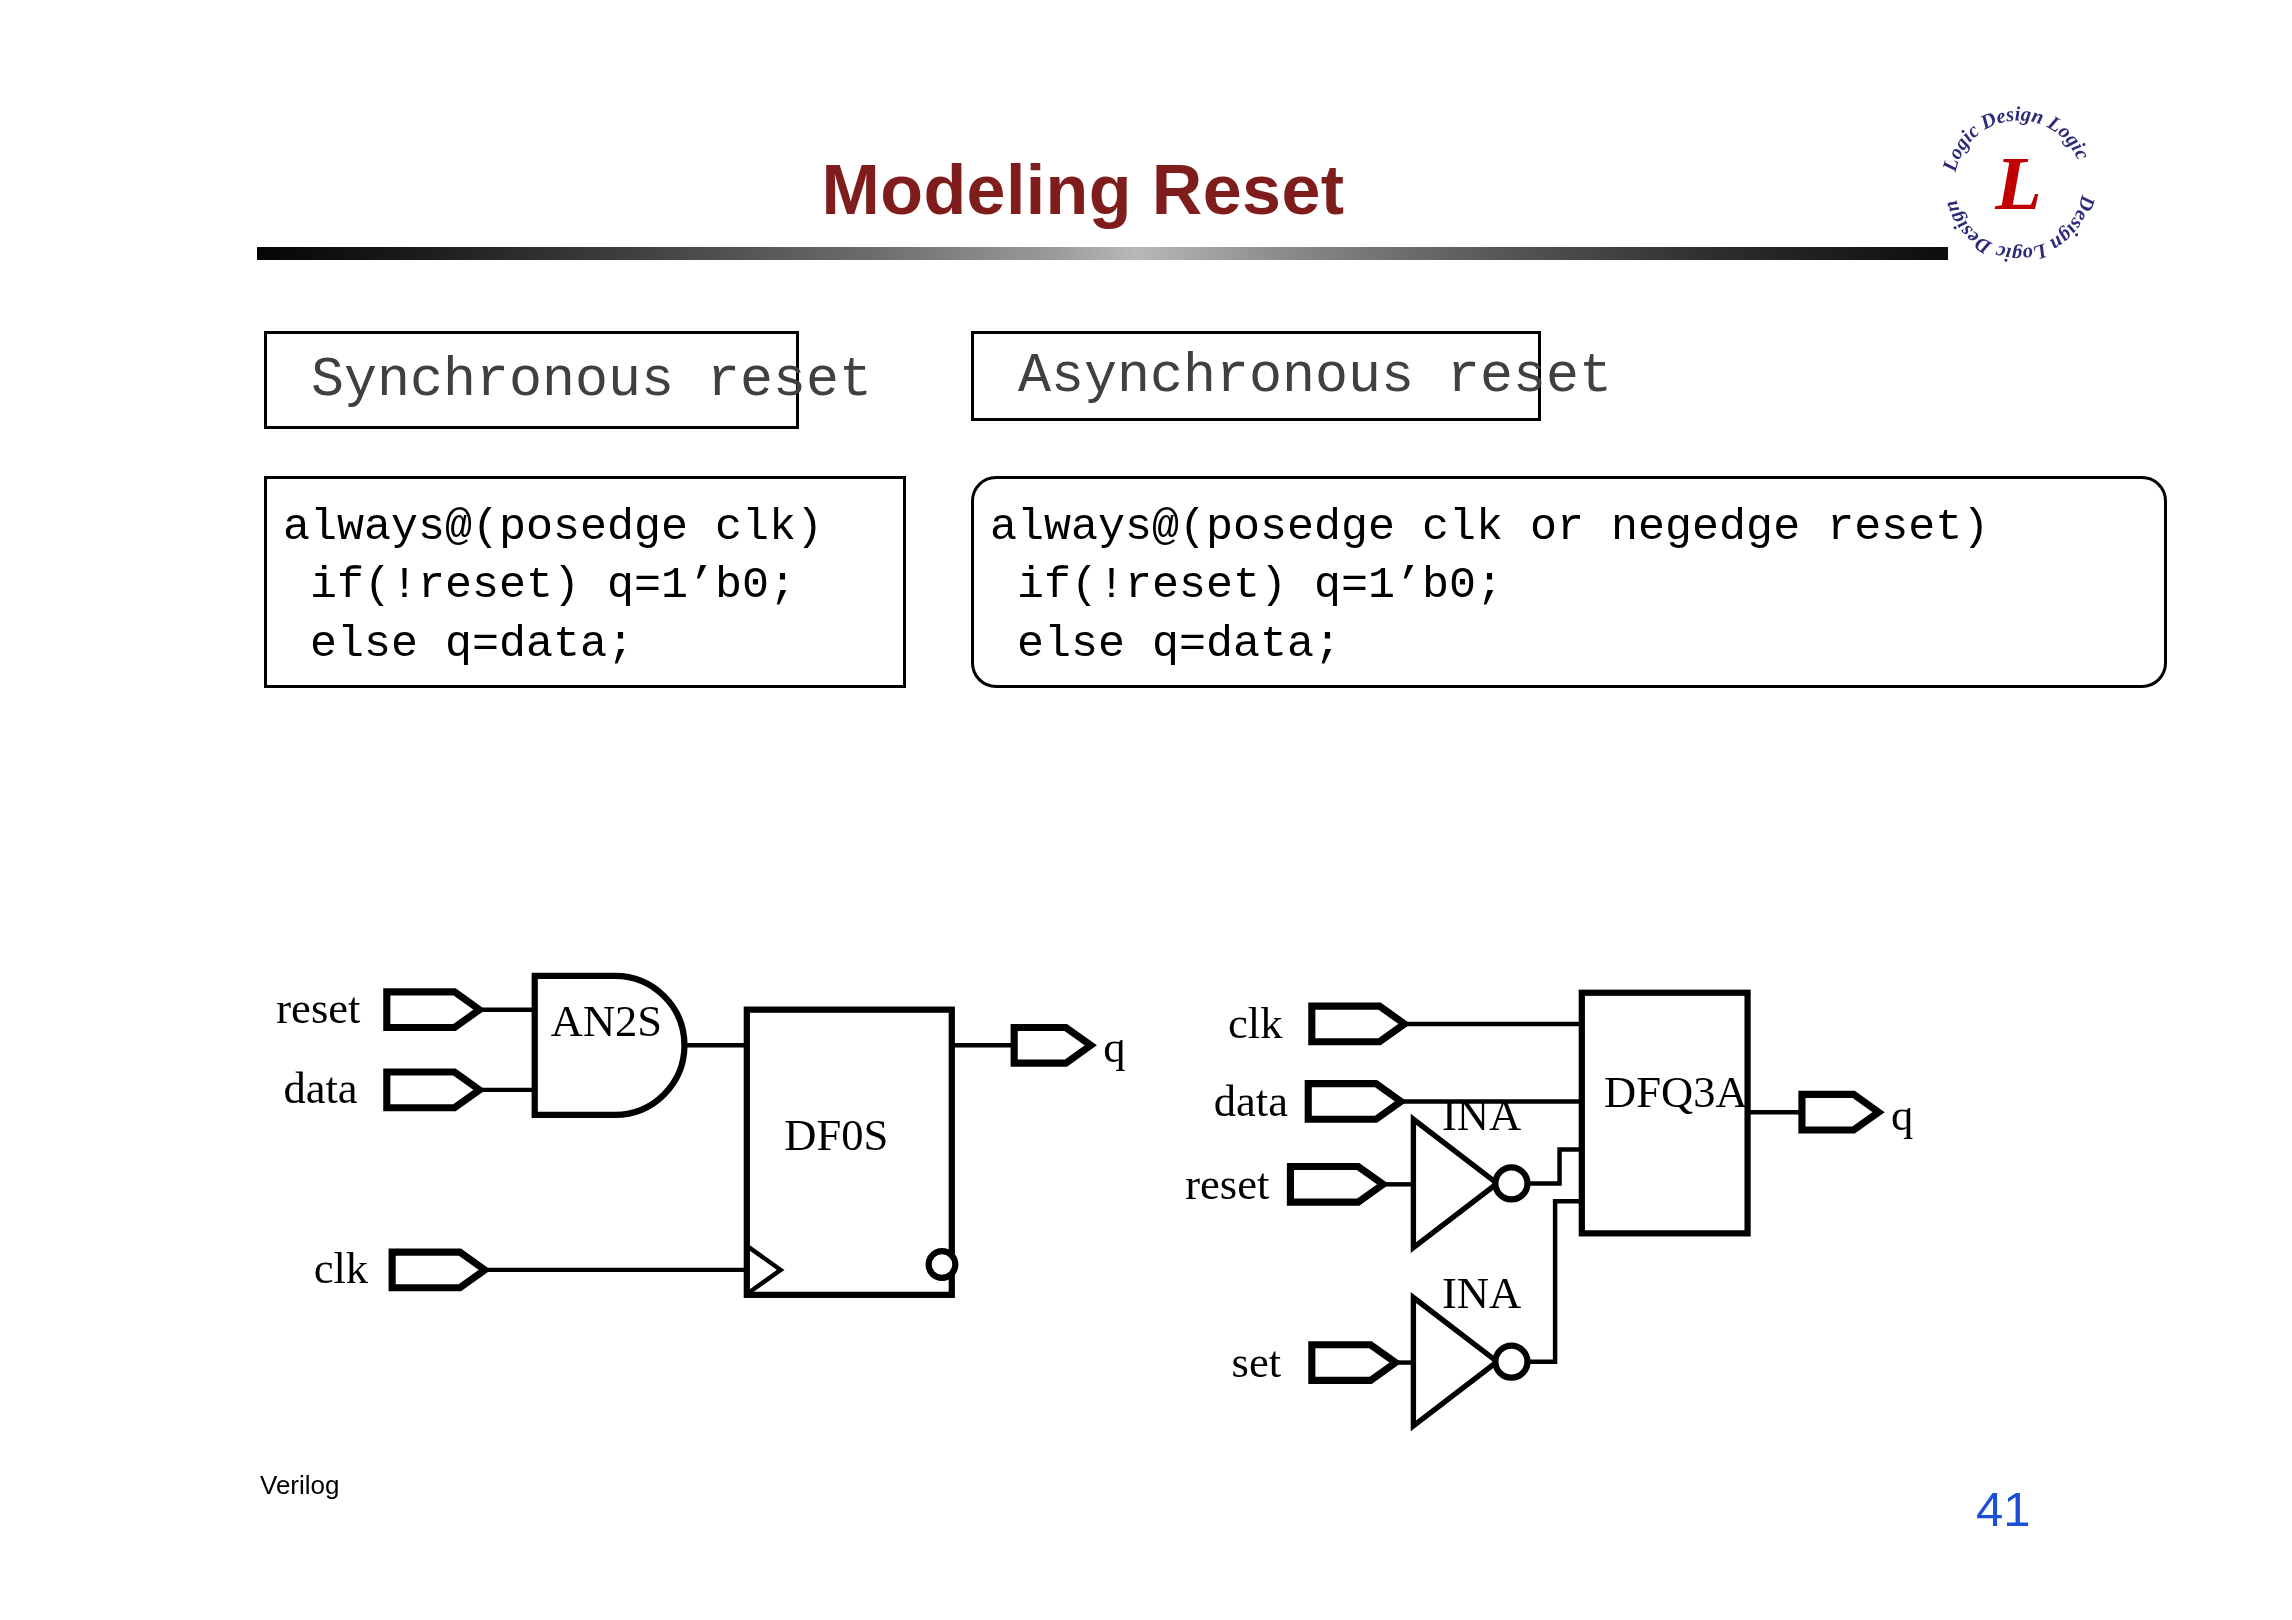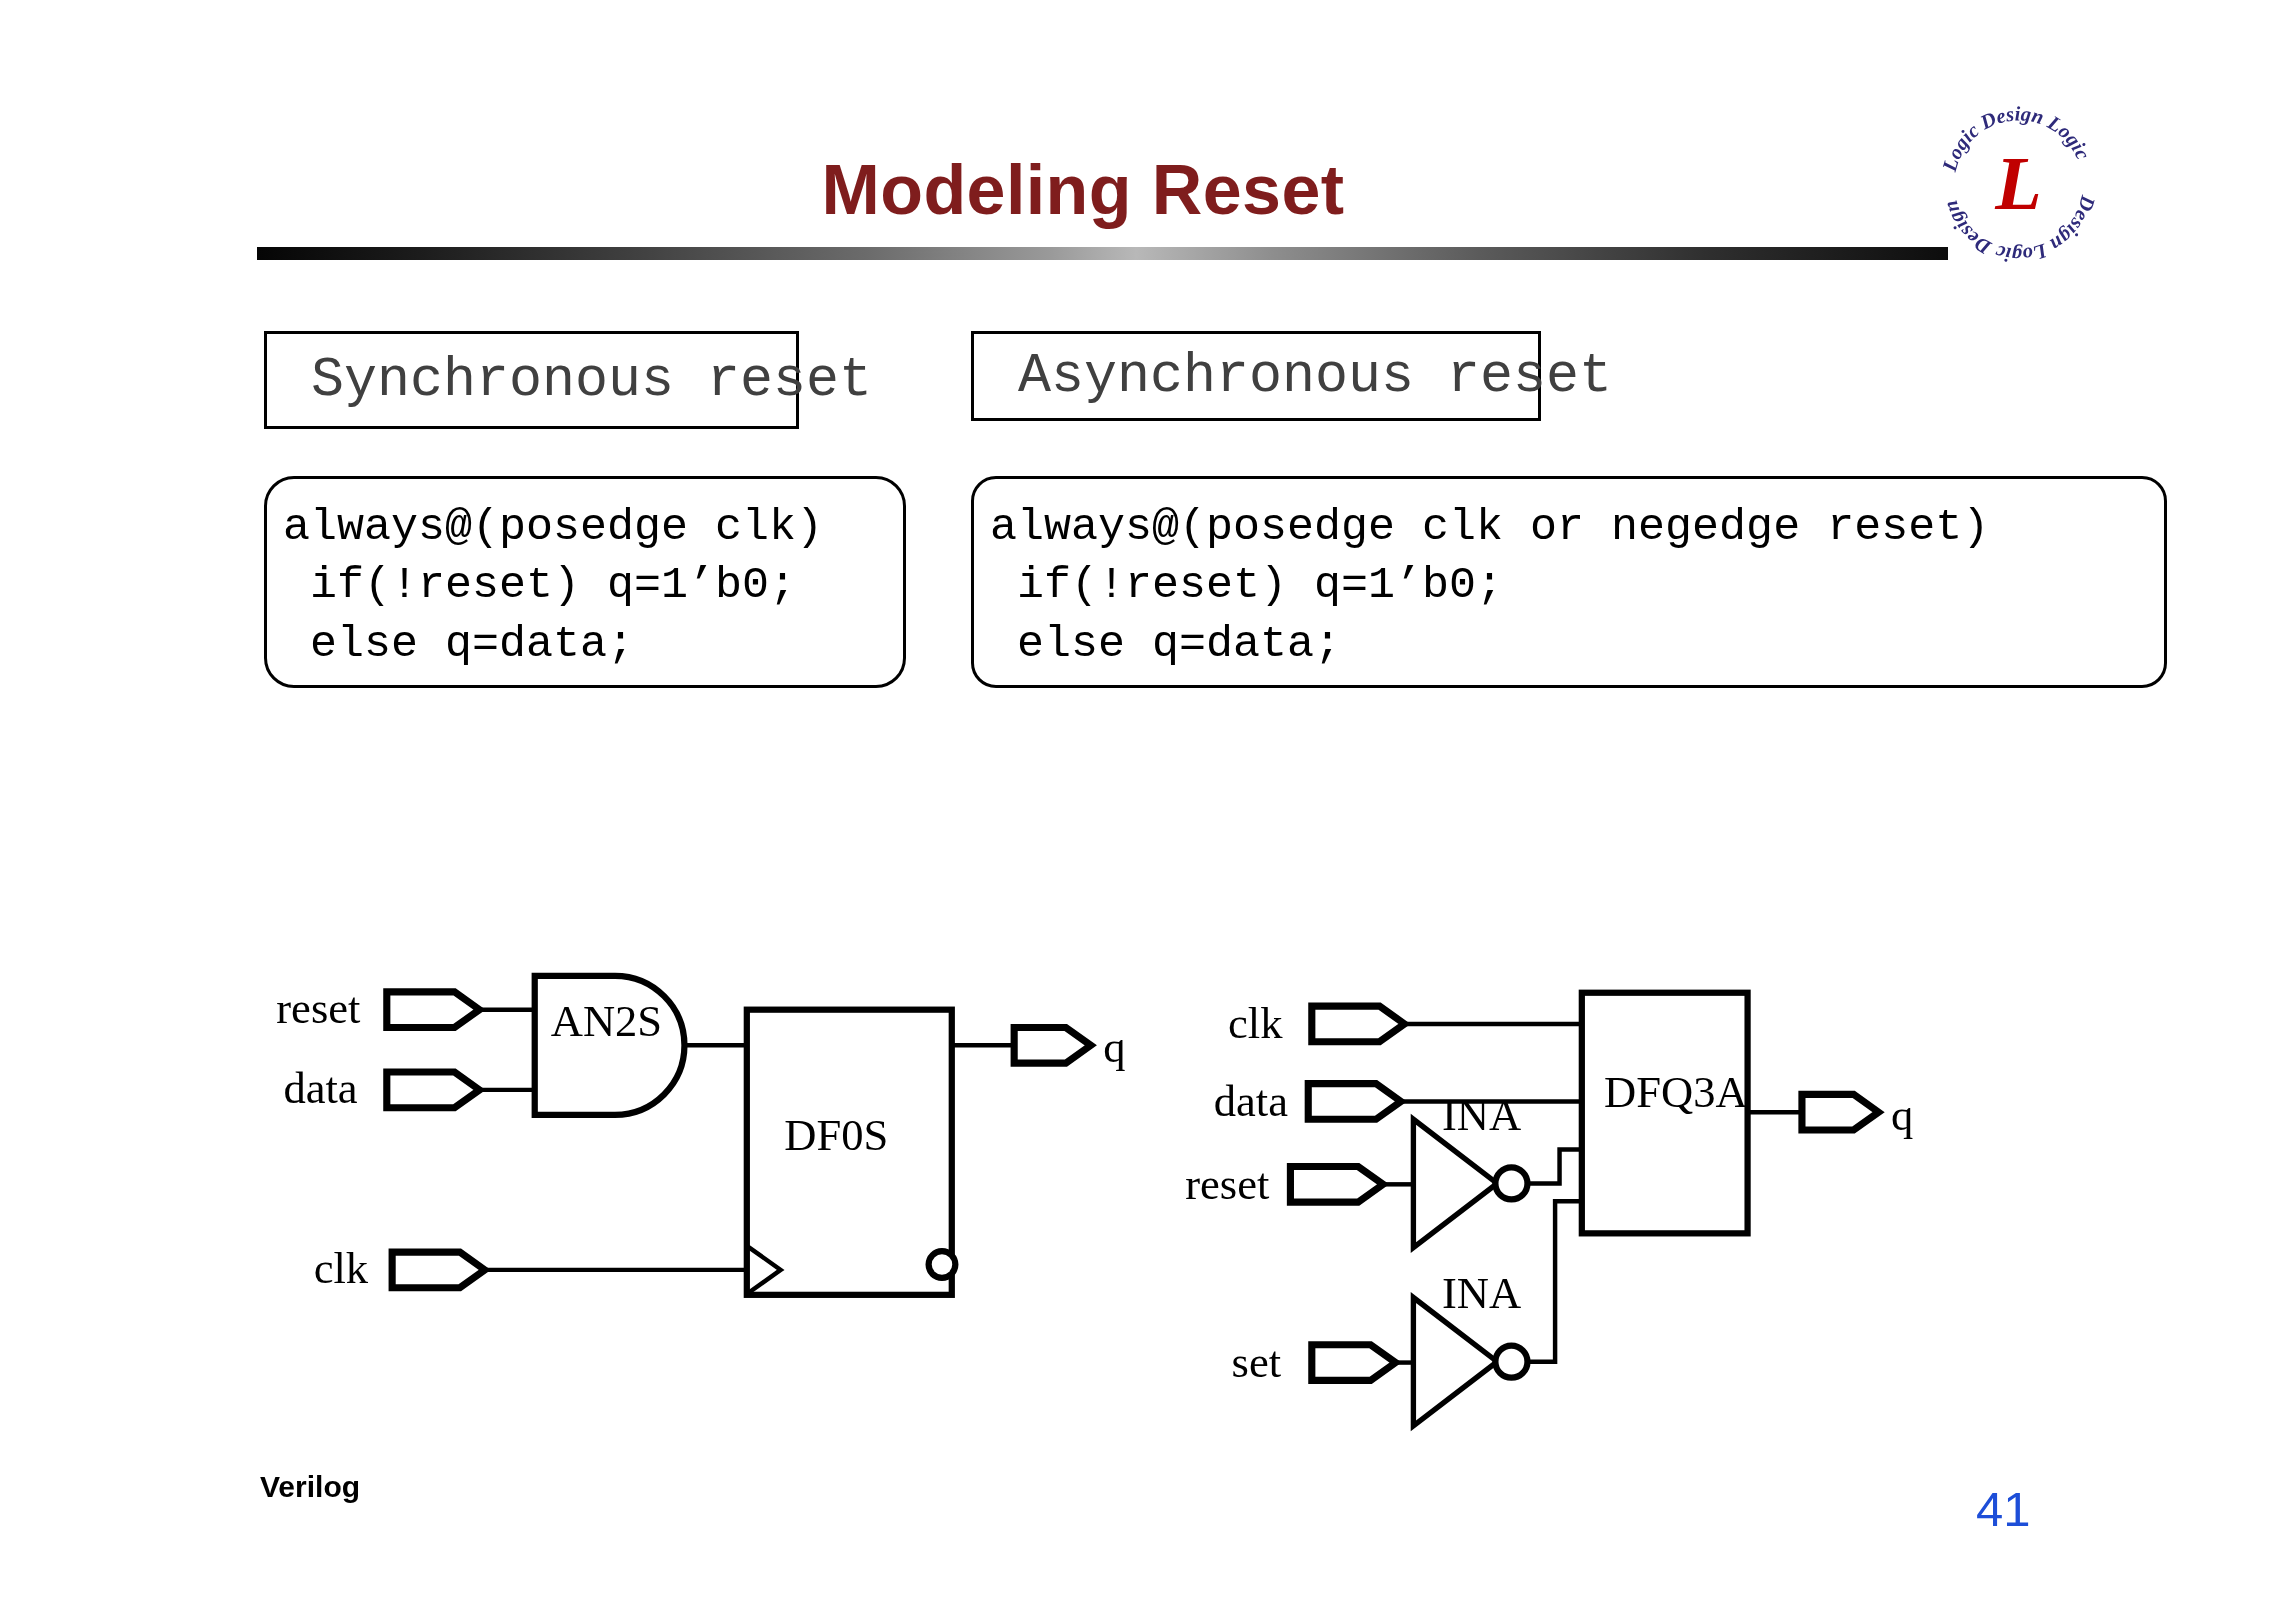--- a/index.html
+++ b/index.html
@@ -89,21 +89,21 @@
     padding: 19.6px 14.3px 16px 16px;
   }
   .code-box pre {
     margin: 0;
     font-family: "Liberation Mono", monospace;
     font-size: 45px;
     line-height: 1.30;
     color: #000;
     white-space: pre;
   }
-  #code-box-sync  { left: 264px;  top: 476px; width: 642px; height: 212px; border-radius: 30px; }
+  #code-box-sync  { left: 264px;  top: 476px; width: 642px; height: 212px; }
   #code-box-async { left: 971px; top: 476px; width: 1196px; height: 212px; border-radius: 25px; }
 
   
   #circuit-svg {
     position: absolute;
     left: 0;
     top: 0;
     width: 2293px;
     height: 1621px;
     pointer-events: none;
@@ -124,23 +124,22 @@
     font-size: 50px;
     fill: #000;
   }
 
   
   #footer-note {
     position: absolute;
     left: 260px;
     top: 1470px;
     font-family: "Liberation Sans", sans-serif;
-    font-size: 30px;
+    font-size: 26px;
     color: #000;
-    font-weight: bold;
   }
   #page-number {
     position: absolute;
     left: 1976px;
     top: 1481px;
     font-family: Liberation Sans, sans-serif;
     font-size: 49px;
     color: #1d4ed8;
   }
 </style>

